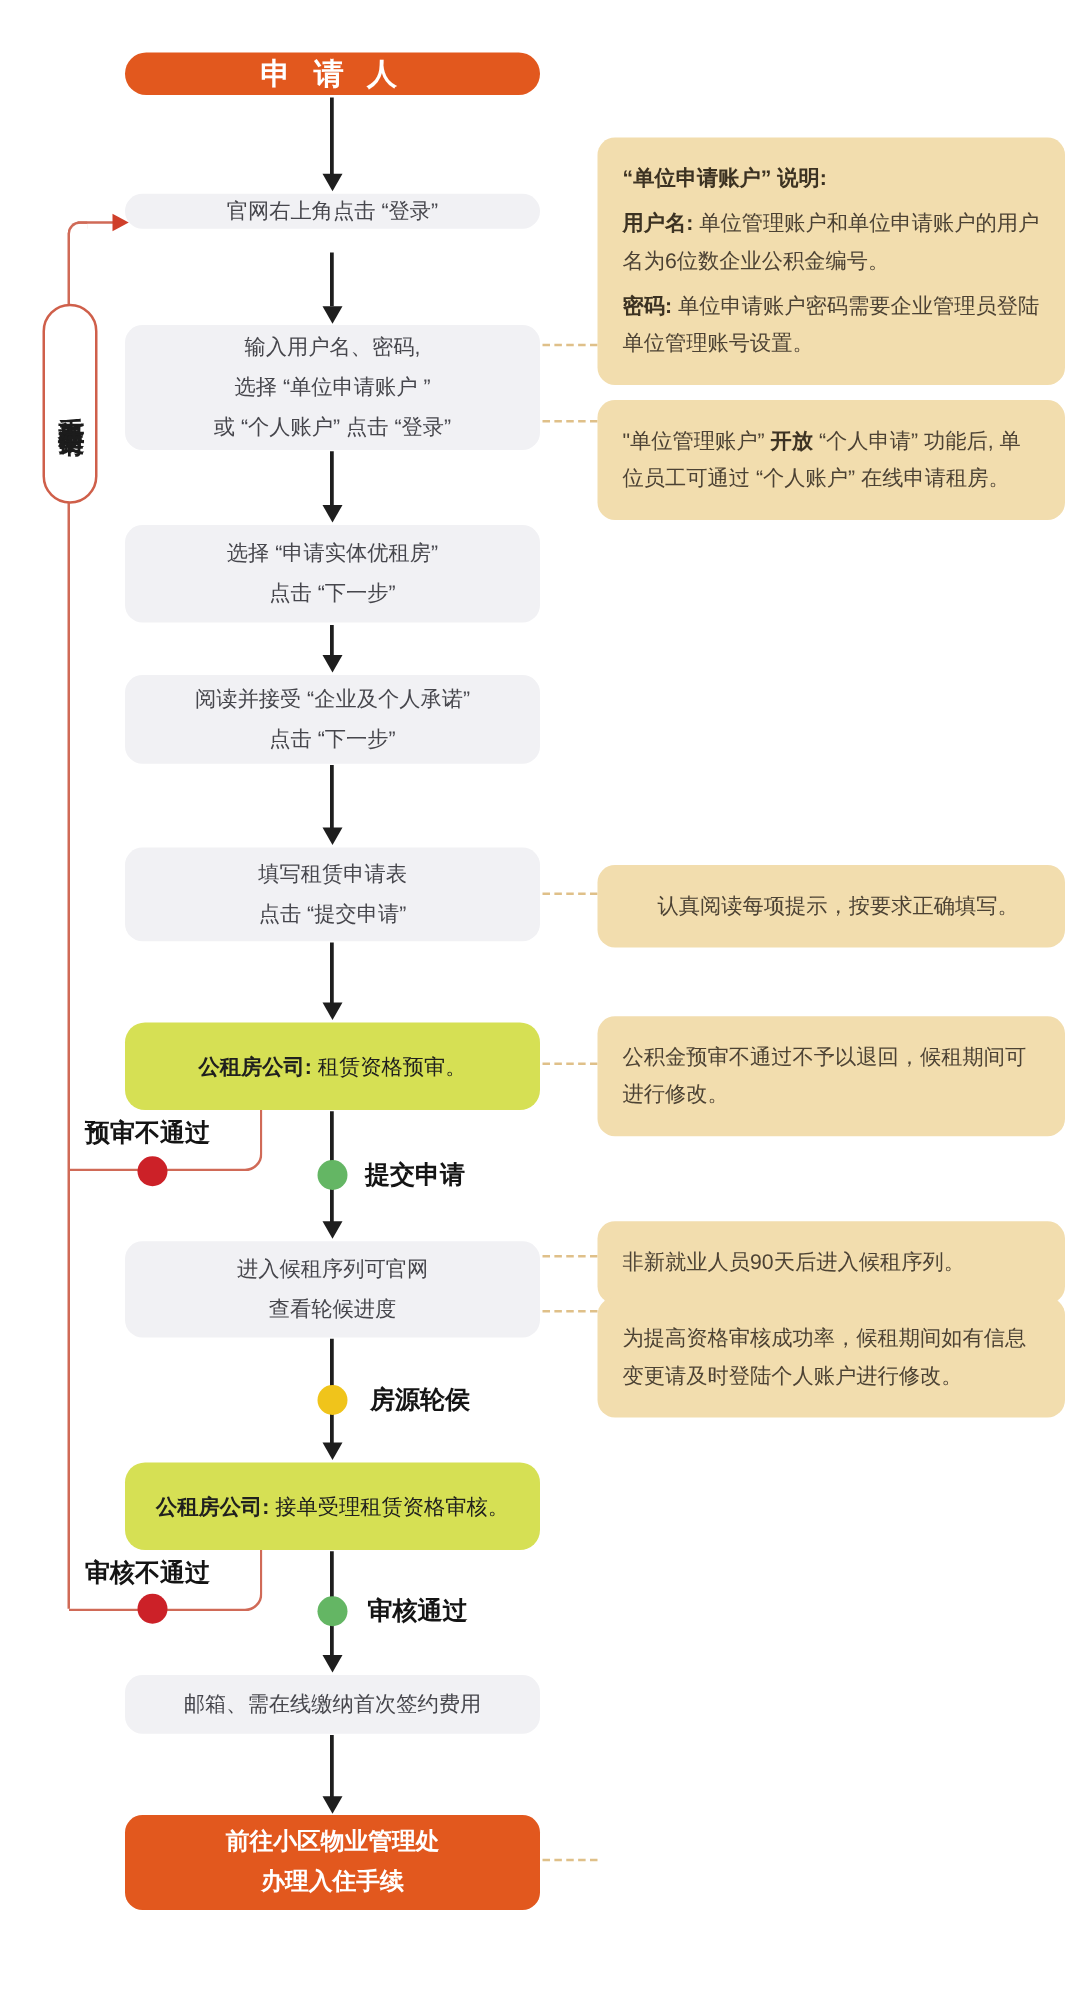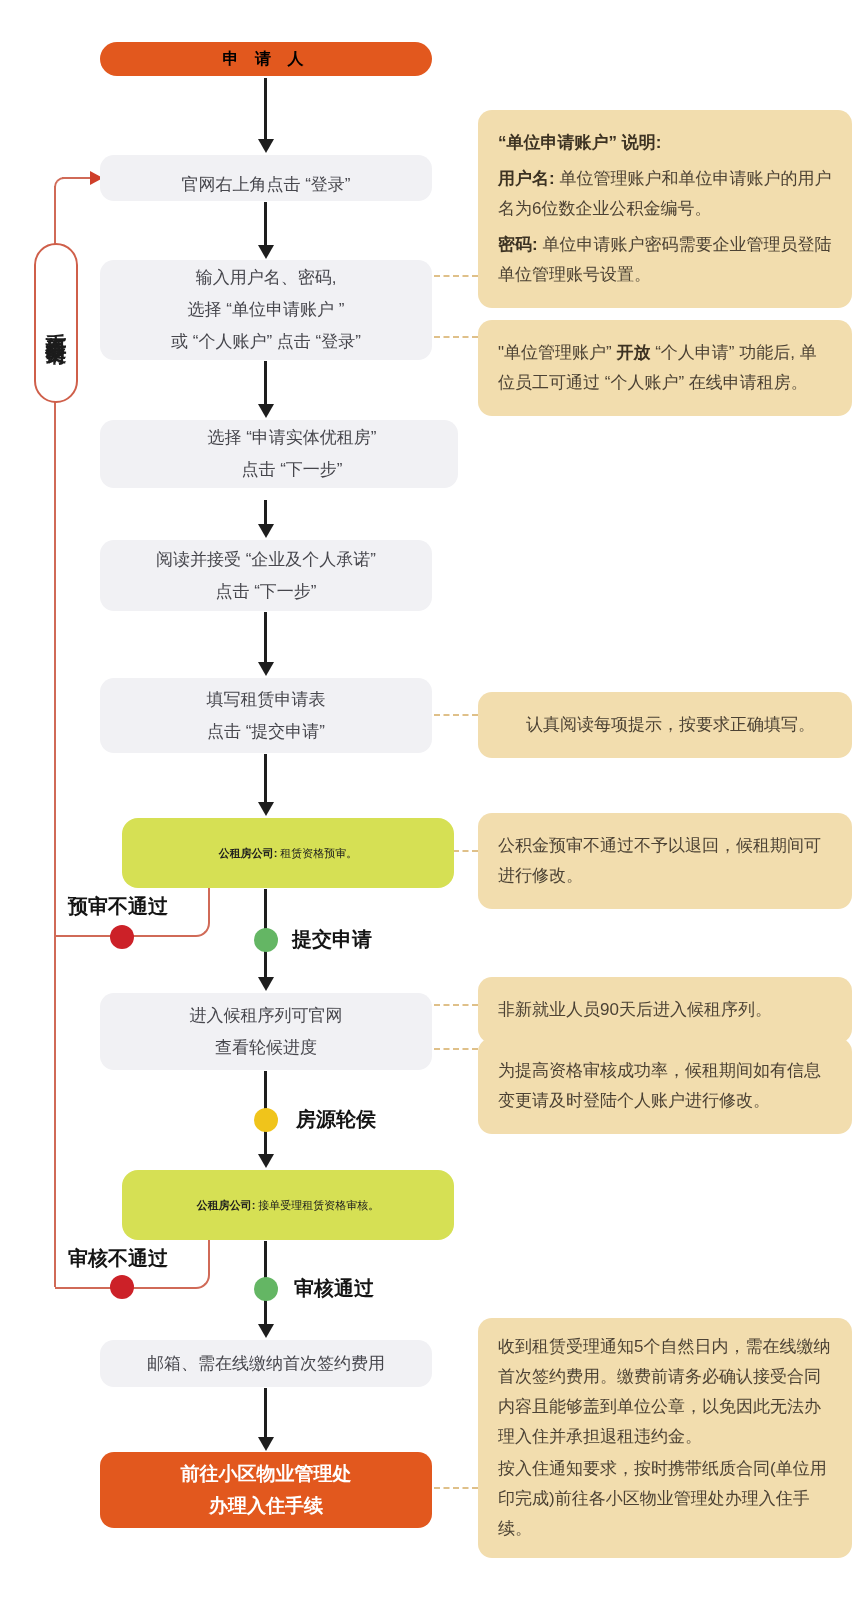--- a/index.html
+++ b/index.html
@@ -3,31 +3,31 @@
 <meta charset="utf-8">
 <style>
   html,body{margin:0;padding:0;background:#ffffff;}
   .canvas{
     position:relative;width:861px;height:1599px;background:#ffffff;overflow:hidden;
     font-family:"Liberation Sans","DejaVu Sans",sans-serif;
   }
   
   .titlebox{
     position:absolute;left:100px;top:42px;width:332px;height:34px;
-    background:#e2581e;border-radius:17px;color:#000000;font-weight:bold;
-    font-size:16px;letter-spacing:6px;display:flex;align-items:center;justify-content:center;
+    background:#e2581e;border-radius:17px;color:#ffffff;font-weight:bold;
+    font-size:24px;letter-spacing:6px;display:flex;align-items:center;justify-content:center;
   }
   .fbox{
     position:absolute;left:100px;width:332px;background:#f1f1f4;border-radius:14px;
     color:#46464c;font-size:17px;line-height:32px;display:flex;flex-direction:column;
     align-items:center;justify-content:center;text-align:center;
   }
   .gbox{
     position:absolute;left:100px;width:332px;height:70px;background:#d6e054;border-radius:16px;
-    color:#20201e;font-size:11px;display:flex;align-items:center;justify-content:center;text-align:center;margin-left:22px;
+    color:#20201e;font-size:17px;display:flex;align-items:center;justify-content:center;text-align:center;
   }
   .gbox .blabel-strong{font-weight:bold;}
   .obox{
     position:absolute;left:100px;top:1452px;width:332px;height:76px;background:#e2581e;border-radius:14px;
     color:#ffffff;font-size:19px;font-weight:bold;line-height:32px;display:flex;flex-direction:column;
     align-items:center;justify-content:center;text-align:center;
   }
   
   .note{
     position:absolute;left:478px;width:374px;background:#f2ddae;border-radius:14px;
@@ -109,29 +109,29 @@
   <div class="dash" style="left:434px;top:275px;"></div>
   <div class="dash" style="left:434px;top:336px;"></div>
   <div class="dash" style="left:434px;top:714px;"></div>
   <div class="dash" style="left:434px;top:850px;"></div>
   <div class="dash" style="left:434px;top:1004px;"></div>
   <div class="dash" style="left:434px;top:1048px;"></div>
   <div class="dash" style="left:434px;top:1487px;"></div>
 
   <div class="titlebox">申 请 人</div>
 
-  <div class="fbox" style="top:155px;height:46px;justify-content:flex-end;">
+  <div class="fbox" style="top:155px;height:28px;">
       <div>官网右上角点击 “登录”</div>
     </div>
   <div class="fbox" style="top:260px;height:100px;">
       <div>输入用户名、密码,</div>
       <div>选择 “单位申请账户 ”</div>
       <div>或 “个人账户” 点击 “登录”</div>
     </div>
-  <div class="fbox" style="top:420px;height:68px;padding-left:26px;">
+  <div class="fbox" style="top:420px;height:78px;">
       <div>选择 “申请实体优租房”</div>
       <div>点击 “下一步”</div>
     </div>
   <div class="fbox" style="top:540px;height:71px;">
       <div>阅读并接受 “企业及个人承诺”</div>
       <div>点击 “下一步”</div>
     </div>
   <div class="fbox" style="top:678px;height:75px;">
       <div>填写租赁申请表</div>
       <div>点击 “提交申请”</div>
@@ -190,18 +190,14 @@
   </div>
 
   <div class="note" style="top:977px;">
     <p>非新就业人员90天后进入候租序列。</p>
   </div>
 
   <div class="note" style="top:1038px;">
     <p>为提高资格审核成功率，候租期间如有信息变更请及时登陆个人账户进行修改。</p>
   </div>
 
-  <div class="note" style="top:1318px;">
-    <p style="margin:2px 0;">收到租赁受理通知5个自然日内，需在线缴纳首次签约费用。缴费前请务必确认接受合同内容且能够盖到单位公章，以免因此无法办理入住并承担退租违约金。</p>
-    <p style="margin:2px 0;">按入住通知要求，按时携带纸质合同(单位用印完成)前往各小区物业管理处办理入住手续。</p>
-  </div>
 
 </div>
 
 </body></html>

